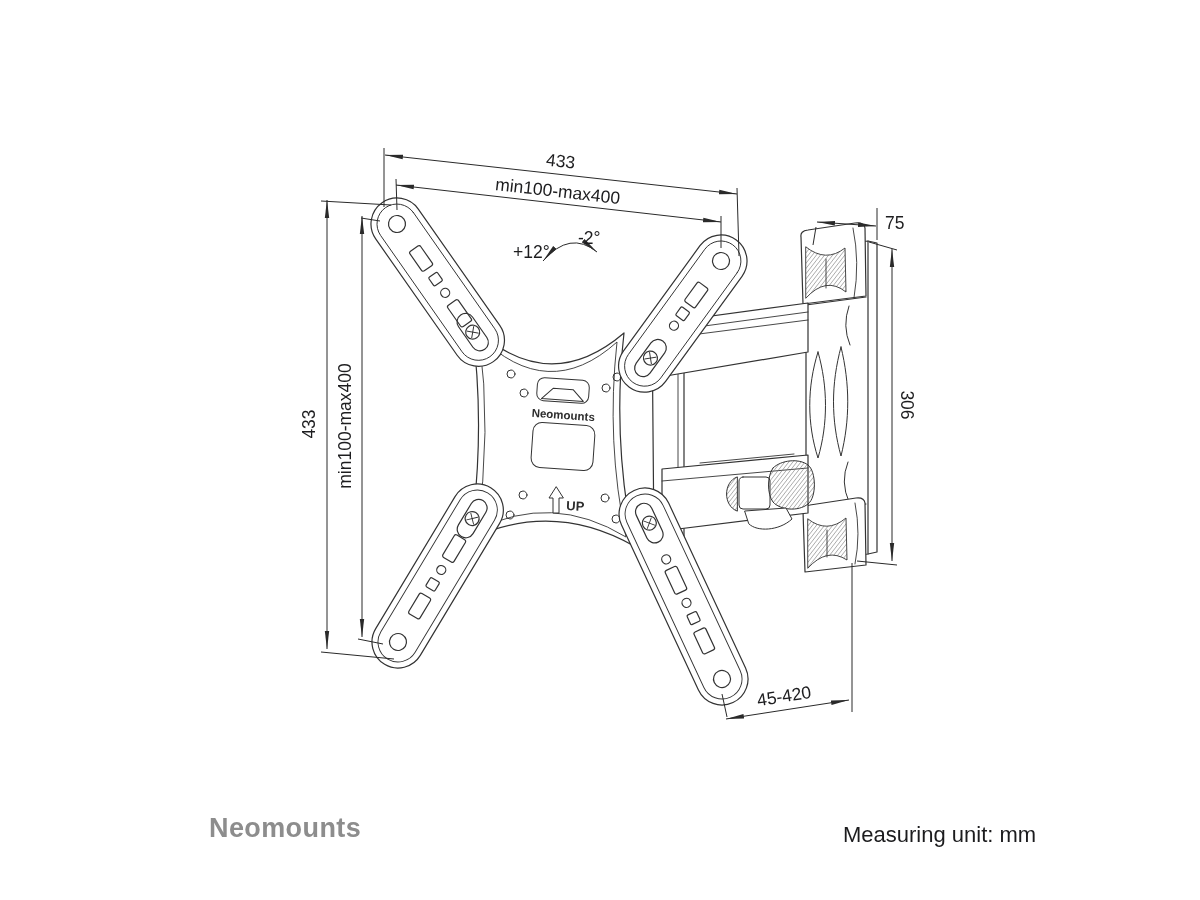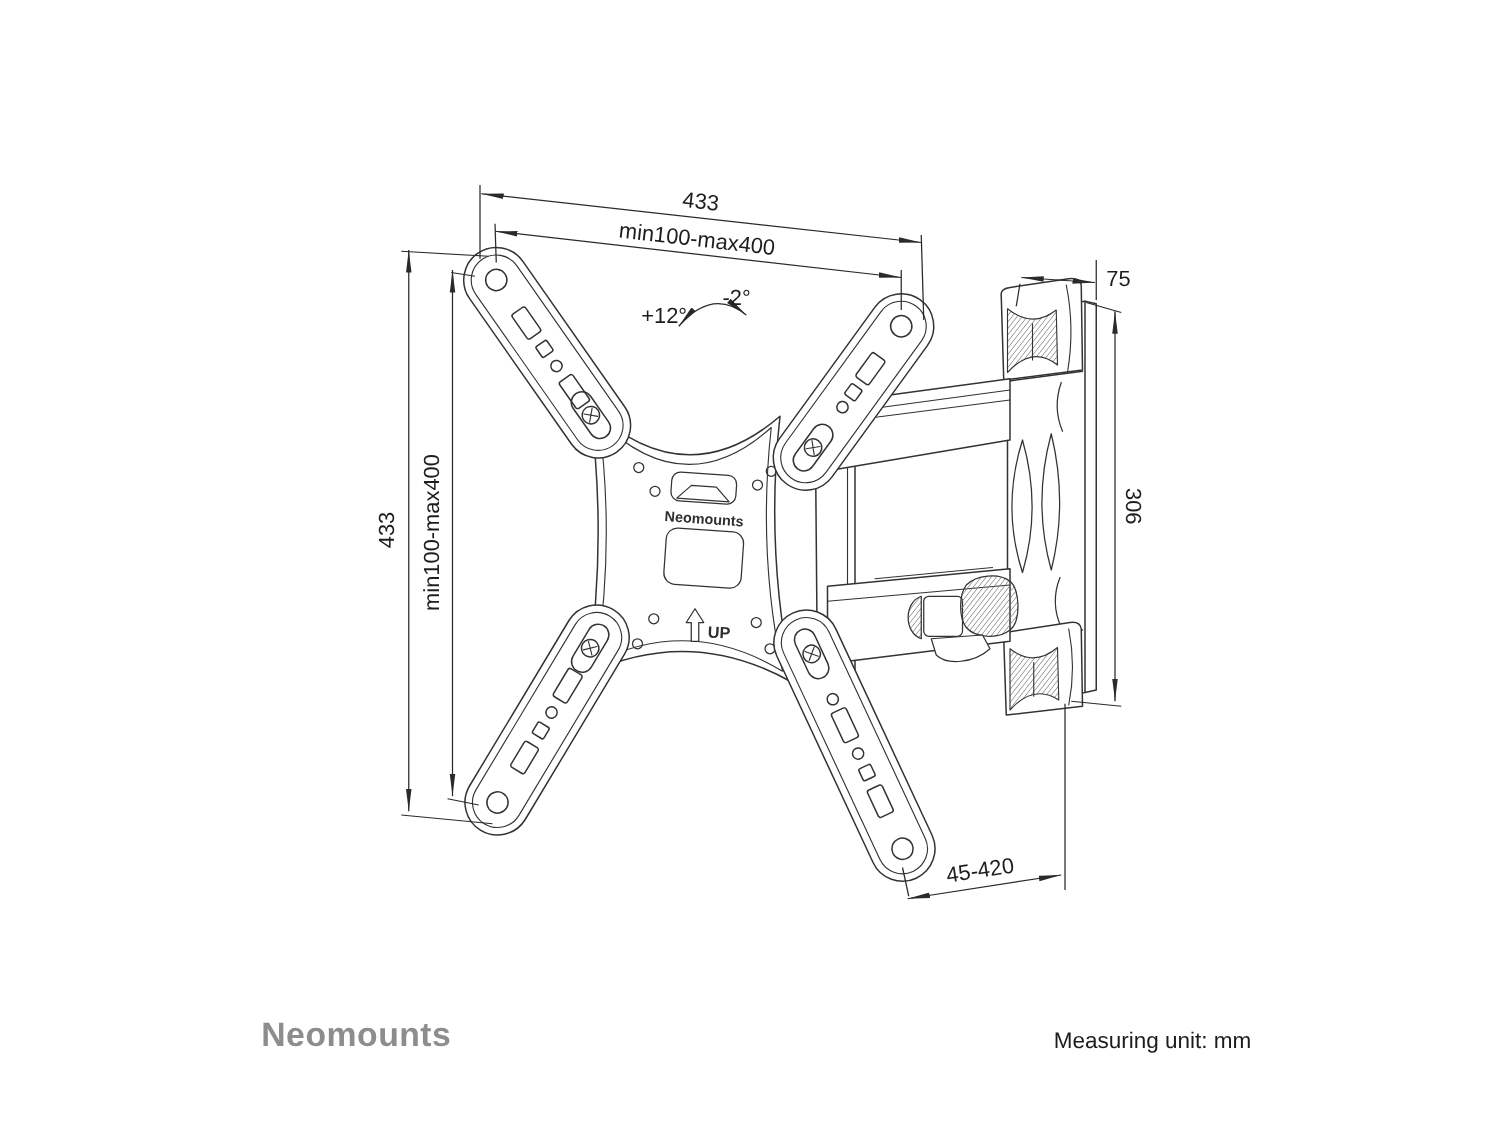--- a/index.html
+++ b/index.html
@@ -1,21 +1,21 @@
 <!DOCTYPE html>
 <html><head>
 <meta charset="utf-8">
 <style>
   html,body{margin:0;padding:0;background:#fff;}
   .page{position:relative;width:1200px;height:900px;background:#fff;overflow:hidden;
         font-family:"Liberation Sans",sans-serif;}
   .drawing{position:absolute;left:0;top:0;}
   .brand-logo{position:absolute;left:209px;top:813px;font-size:27px;font-weight:600;
               color:#8d8d8d;letter-spacing:0.4px;}
-  .unit-note{position:absolute;left:843px;top:822px;font-size:18px;color:#1c1c1e;}
+  .unit-note{position:absolute;left:843px;top:822px;font-size:22px;color:#1c1c1e;}
   text{font-family:"Liberation Sans",sans-serif;}
   .dimtxt{font-size:17.5px;fill:#1d1d1f;}
   .platetxt{fill:#2e2e2e;}
 </style>
 </head>
 <body>
 
 <div class="page">
 
 <svg class="drawing" width="1200" height="900" viewBox="0 0 1200 900" xmlns="http://www.w3.org/2000/svg">

